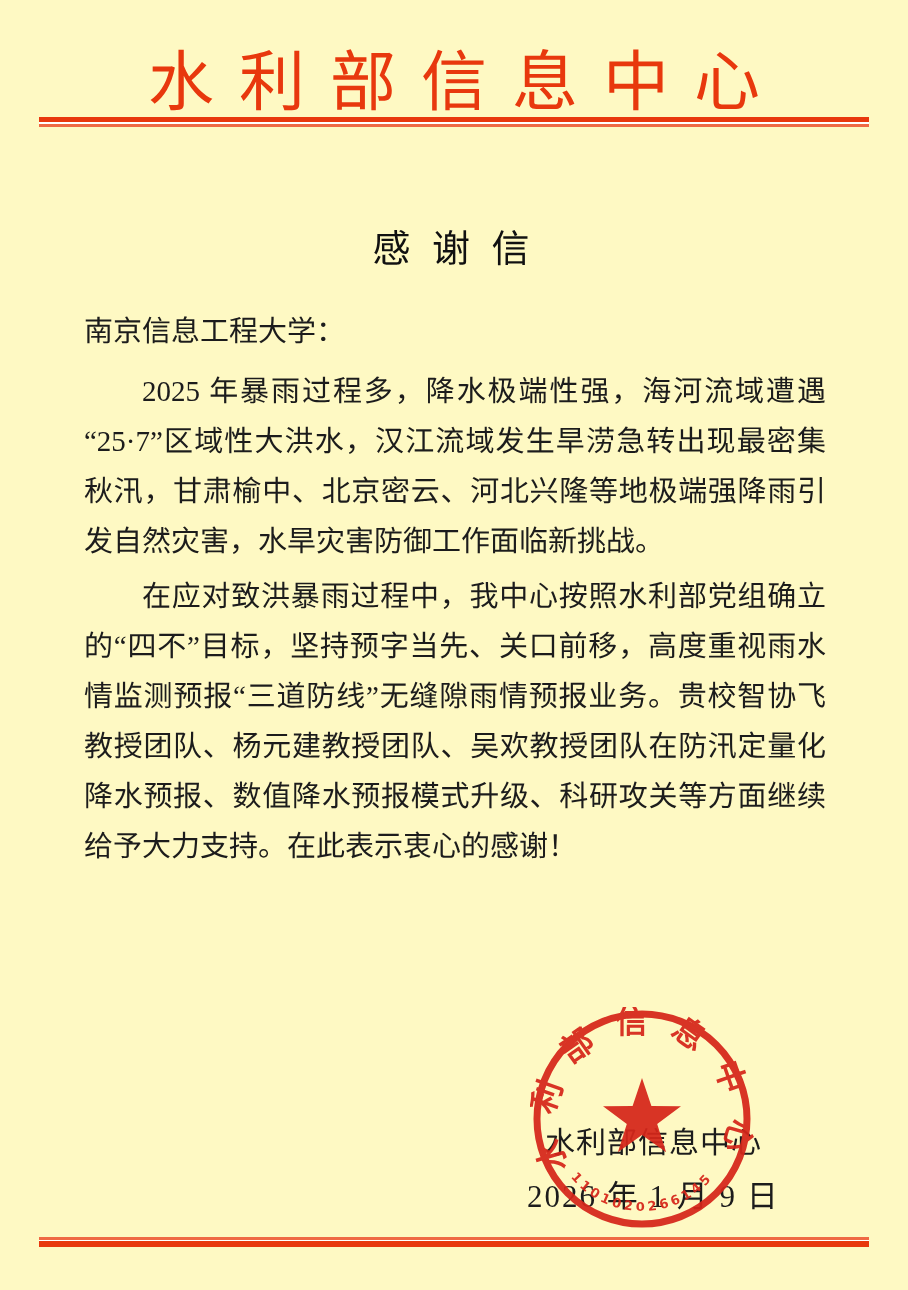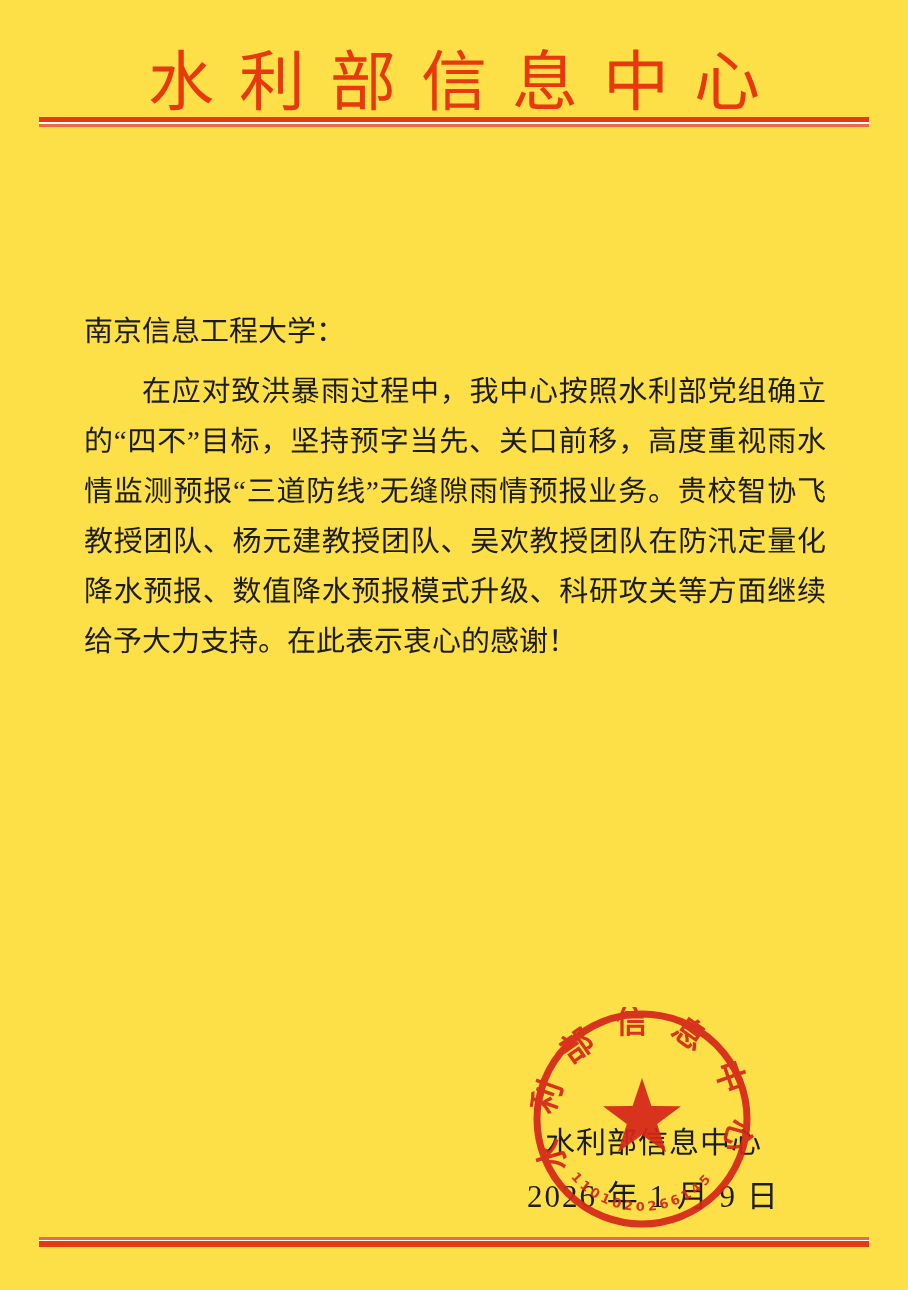--- a/index.html
+++ b/index.html
@@ -1,20 +1,20 @@
 <!DOCTYPE html>
 <html lang="zh-CN"><head>
 <meta charset="utf-8">
 <style>
   html, body { margin: 0; padding: 0; background: #ffffff; }
   .page {
     position: relative;
     width: 908px;
     height: 1290px;
-    background: #fde047;
+    background: #fef9c3;
     overflow: hidden;
     font-family: "Liberation Serif", "DejaVu Serif", serif;
     color: #1c1c1c;
   }
 
   
   .letterhead-org {
     position: absolute;
     top: 28px;
     left: 0;
@@ -124,23 +124,25 @@
   }
 </style>
 </head>
 <body>
 
 <div class="page">
 
   <h1 class="letterhead-org">水利部信息中心</h1>
   <div class="rule rule-top"></div>
 
+  <h2 class="letter-title">感 谢 信</h2>
 
   <section class="letter-body">
     <p class="salutation">南京信息工程大学：</p>
+    <p class="para">2025 年暴雨过程多，降水极端性强，海河流域遭遇“25·7”区域性大洪水，汉江流域发生旱涝急转出现最密集秋汛，甘肃榆中、北京密云、河北兴隆等地极端强降雨引发自然灾害，水旱灾害防御工作面临新挑战。</p>
     <p class="para">在应对致洪暴雨过程中，我中心按照水利部党组确立的“四不”目标，坚持预字当先、关口前移，高度重视雨水情监测预报“三道防线”无缝隙雨情预报业务。贵校智协飞教授团队、杨元建教授团队、吴欢教授团队在防汛定量化降水预报、数值降水预报模式升级、科研攻关等方面继续给予大力支持。在此表示衷心的感谢！</p>
   </section>
 
   <div class="sig-org">水利部信息中心</div>
   <div class="sig-date">2026 年 1 月 9 日</div>
 
   <div class="seal">
     <svg viewBox="0 0 224 224" xmlns="http://www.w3.org/2000/svg">
 
       <circle cx="112" cy="112" r="105" fill="none" stroke="#d6261a" stroke-width="7"></circle>

